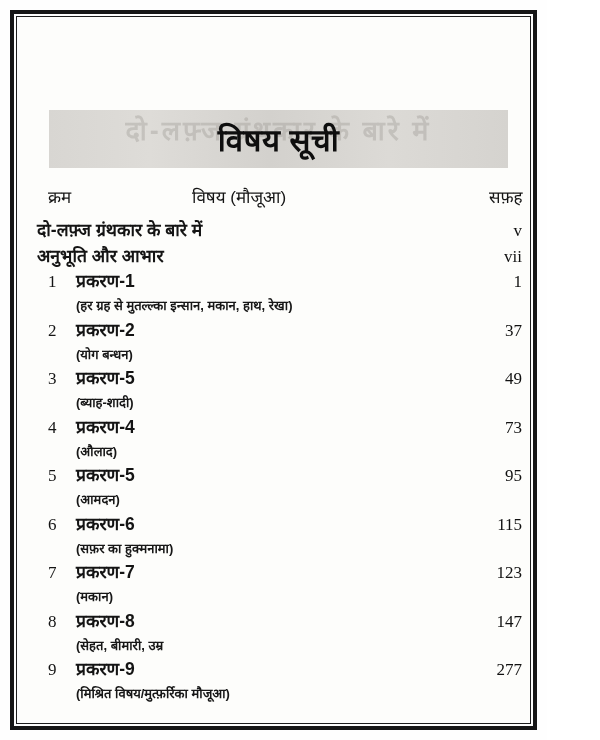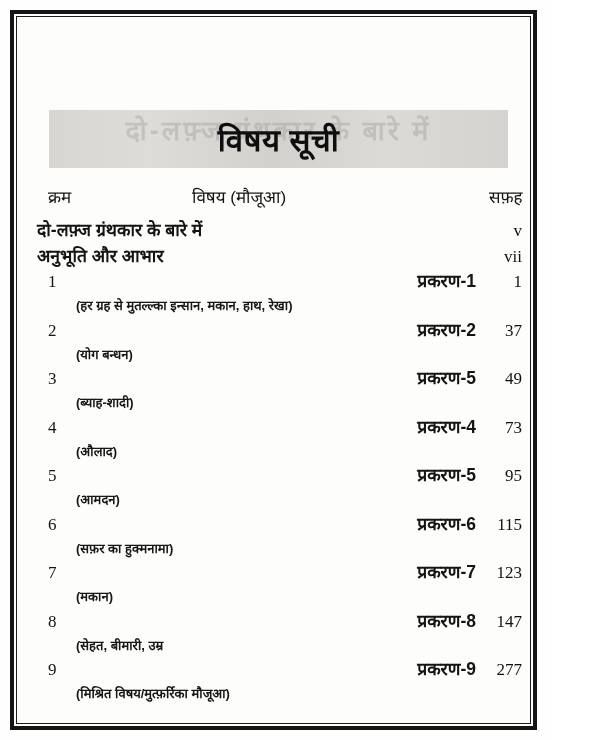--- a/index.html
+++ b/index.html
@@ -38,21 +38,21 @@
   .col-page    { position:absolute; left:452px; }
 
   .frontrow { display:flex; align-items:baseline; line-height:24.5px;
               font-size:17.5px; font-weight:700; color:#141414; }
   .frontrow .label { flex:1; }
 
   .chaprow { display:flex; align-items:baseline; line-height:24px;
              font-size:17.5px; font-weight:700; color:#141414; }
   .chaprow .num { width:28px; margin-left:11px;
                   font-family:"Liberation Serif", serif; font-weight:400; font-size:17px; }
-  .chaprow .title { flex:1;text-align:right; }
+  .chaprow .title { flex:1; }
   .subrow { margin-left:39px; line-height:23.5px; font-size:13px;
             font-weight:700; color:#171717; }
 
   .pg { font-family:"Liberation Serif", serif; font-weight:400; font-size:17px;
         color:#111; min-width:46px; text-align:right; }
 </style>
 </head>
 <body>
 
 <div class="page-wrap">

